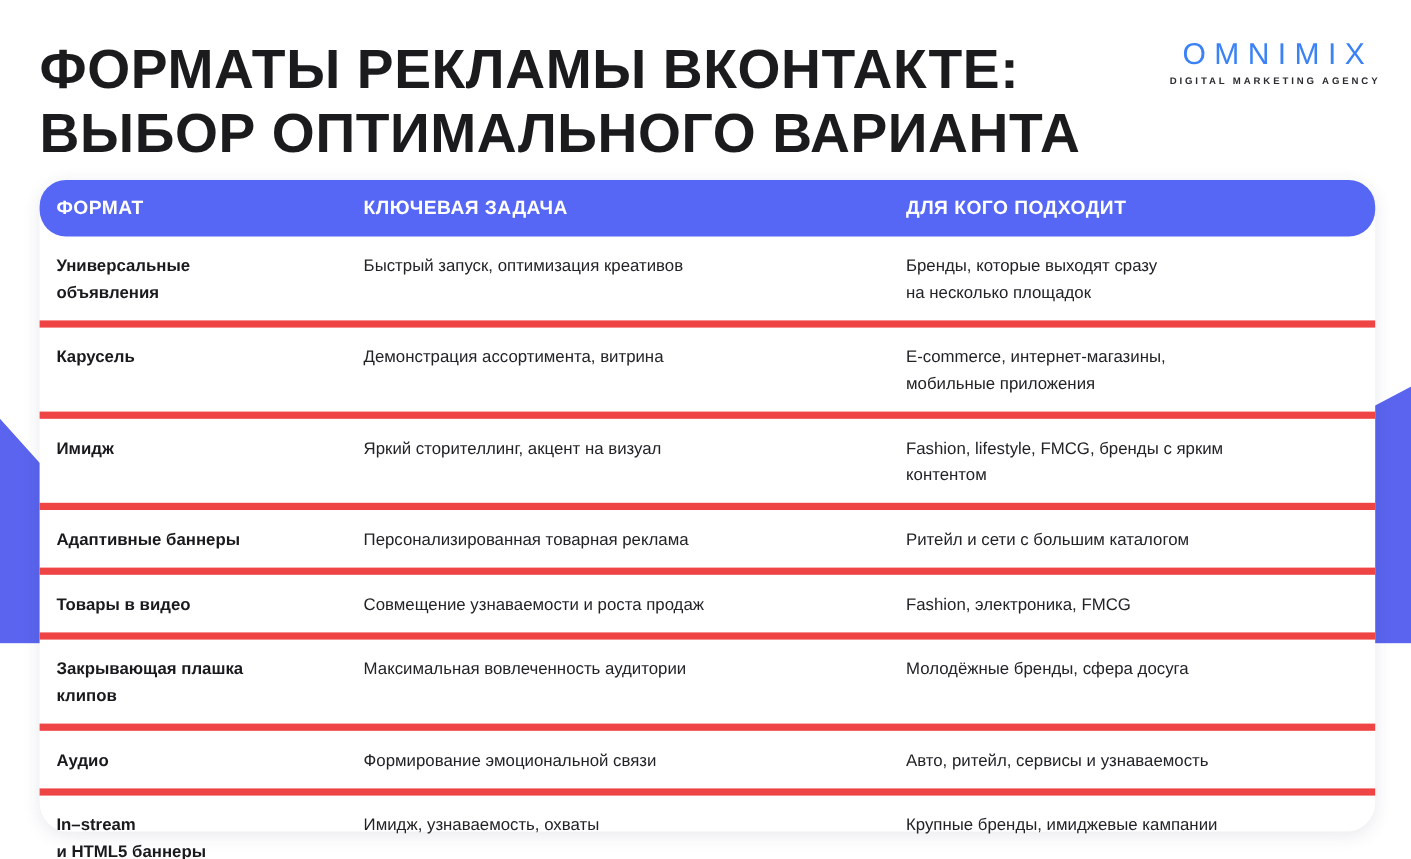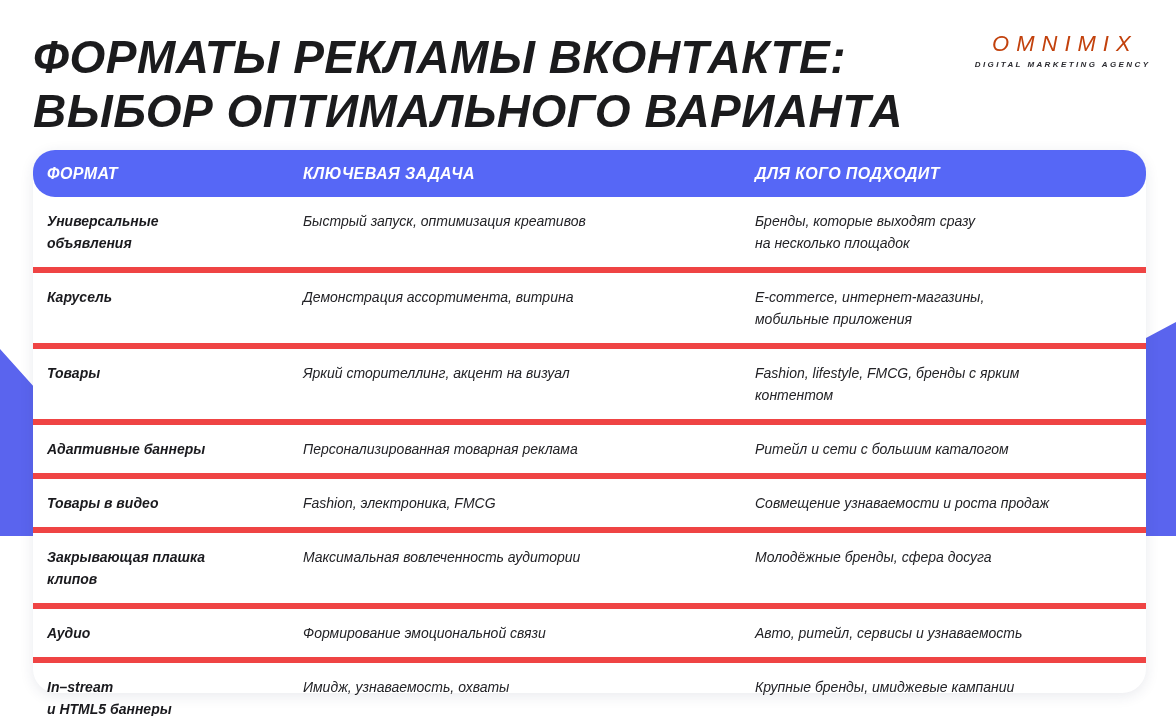--- a/index.html
+++ b/index.html
@@ -3,40 +3,40 @@
 <meta charset="utf-8">
 <style>
   * { margin: 0; padding: 0; box-sizing: border-box; }
   html, body { width: 1176px; height: 716px; }
   body {
     font-family: "Liberation Sans", sans-serif;
     background: var(--page_bg, #FFFFFF);
     overflow: hidden;
     position: relative;
   }
-  .page { position: relative; width: 1176px; height: 536px; font-style: italic; }
+  .page { position: relative; width: 1176px; height: 536px; }
 
   
   .bg-shape {
     position: absolute; inset: 0; z-index: 0;
     background: var(--background_shape, #5A64EE);
     clip-path: polygon(0 349px, 35px 388px, 1146px 338px, 1176px 322px, 1176px 716px, 0 716px);
   }
 
   .title {
     position: absolute; left: 33px; top: 30px; z-index: 1;
     font-size: 46px; line-height: 54px; font-weight: 700;
     letter-spacing: 0.5px; color: var(--title_text, #1B1B1D);
     text-transform: uppercase;
   }
 
   .logo { position: absolute; top: 31px; right: 28px; z-index: 1; text-align: center; }
   .logo-name {
-    font-size: 22px; font-weight: 500; letter-spacing: 7px;
-    margin-right: -7px; color: #c2410c; white-space: nowrap;
+    font-size: 25px; font-weight: 500; letter-spacing: 7px;
+    margin-right: -7px; color: #3b82f6; white-space: nowrap;
   }
   .logo-tag {
     margin-top: 3px; font-size: 8px; font-weight: 700; letter-spacing: 2.4px;
     margin-right: -2.4px; color: #2B2B30; white-space: nowrap;
   }
 
   .card {
     position: absolute; left: 33px; top: 150px; z-index: 1;
     width: 1113px; height: 543px;
     background: #FFFFFF; border-radius: 24px;
@@ -102,36 +102,36 @@
     </div>
 
     <div class="row">
       <div class="cell format">Карусель</div>
       <div class="cell">Демонстрация ассортимента, витрина</div>
       <div class="cell">E-commerce, интернет-магазины,
 мобильные приложения</div>
     </div>
 
     <div class="row">
-      <div class="cell format">Товары</div>
+      <div class="cell format">Имидж</div>
       <div class="cell">Яркий сторителлинг, акцент на визуал</div>
       <div class="cell">Fashion, lifestyle, FMCG, бренды с ярким
 контентом</div>
     </div>
 
     <div class="row">
       <div class="cell format">Адаптивные баннеры</div>
       <div class="cell">Персонализированная товарная реклама</div>
       <div class="cell">Ритейл и сети с большим каталогом</div>
     </div>
 
     <div class="row">
       <div class="cell format">Товары в видео</div>
+      <div class="cell">Совмещение узнаваемости и роста продаж</div>
       <div class="cell">Fashion, электроника, FMCG</div>
-      <div class="cell">Совмещение узнаваемости и роста продаж</div>
     </div>
 
     <div class="row">
       <div class="cell format">Закрывающая плашка
 клипов</div>
       <div class="cell">Максимальная вовлеченность аудитории</div>
       <div class="cell">Молодёжные бренды, сфера досуга</div>
     </div>
 
     <div class="row">

